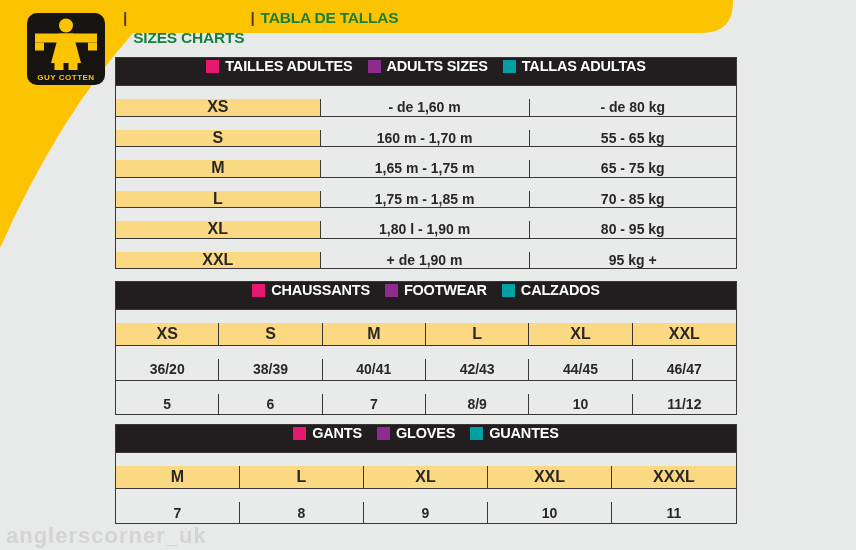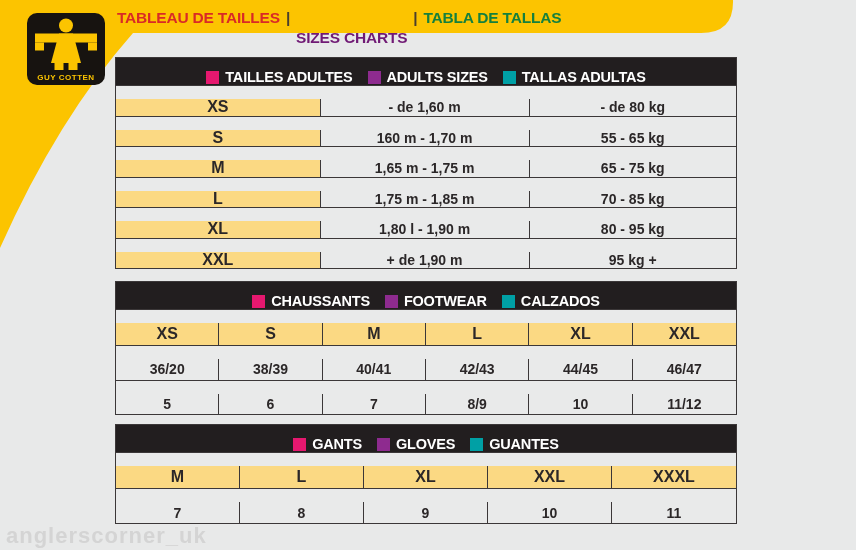--- a/index.html
+++ b/index.html
@@ -14,30 +14,30 @@
   
   .logo { position:absolute; left:27px; top:13px; width:78px; height:72px; }
 
   
   .title {
     position:absolute; left:117px; top:7px; height:22px;
     display:flex; align-items:center;
     font-weight:bold; font-size:15.5px; letter-spacing:-0.2px; white-space:nowrap;
   }
   .title .fr { color:#d92a26; }
-  .title .en { color:#701a75;margin-top:39px; }
+  .title .en { color:#15803d;margin-top:39px; }
   .title .es { color:#15803d; }
   .title .sep { color:#4a3f2c; margin:0 6px; font-weight:bold; }
 
   
   .tbl { position:absolute; left:115px; width:622px; box-sizing:border-box;
          border:1.5px solid #3b3738; background:#e9eaea; }
   .thead {
     background:#221e1f; color:#ffffff; height:27px;
-    display:flex; align-items:flex-end; justify-content:center; gap:15px;
+    display:flex; align-items:flex-start; justify-content:center; gap:15px;
     font-weight:bold; font-size:14.5px; letter-spacing:-0.2px;
   }
   .legend-item { display:flex; align-items:center; gap:6px; }
   .sq { width:13px; height:13px; display:inline-block; }
   .sq-pink   { background:#e6186f; }
   .sq-purple { background:#8e2b8f; }
   .sq-teal   { background:#00a0a5; }
 
   .row { display:flex; border-top:1.5px solid #3b3738; }
   .row:first-of-type { border-top:none; }
@@ -91,21 +91,20 @@
       <rect x="8" y="29.5" width="9" height="8"></rect>
       <rect x="61" y="29.5" width="9" height="8"></rect>
       <polygon points="32,20.5 46,20.5 54,50 24,50"></polygon>
       <rect x="27.5" y="50" width="9" height="7"></rect>
       <rect x="41.5" y="50" width="9" height="7"></rect>
     </g>
     <text x="39" y="67" text-anchor="middle" font-family="Liberation Sans, sans-serif" font-size="8" font-weight="bold" fill="#fcc400" letter-spacing="0.5">GUY COTTEN</text>
   </svg>
 
   <div class="title">
-    <span class="fr">TABLEAU DE TAILLES</span>
     <span class="sep">|</span>
     <span class="en">SIZES CHARTS</span>
     <span class="sep">|</span>
     <span class="es">TABLA DE TALLAS</span>
   </div>
 
   <div class="tbl t1">
     <div class="thead">
       <span class="legend-item">
         <span class="sq sq-pink"></span>

